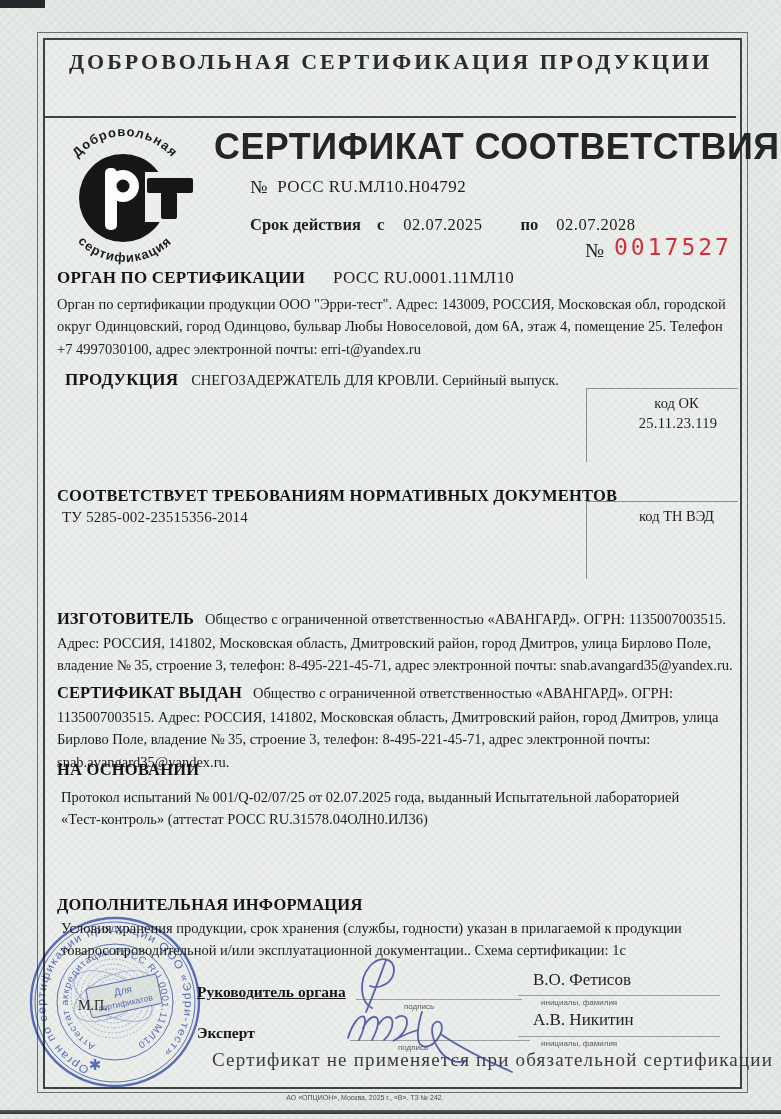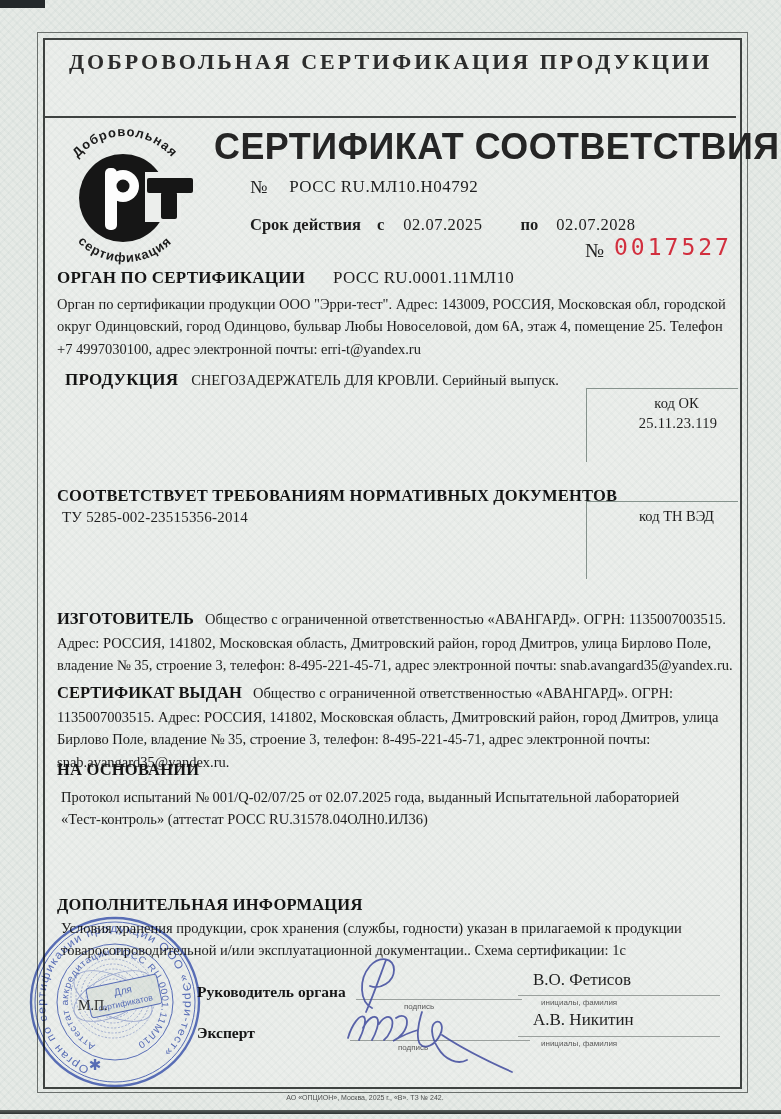--- a/index.html
+++ b/index.html
@@ -11,21 +11,21 @@
     font-family:"Liberation Serif","DejaVu Serif",serif;color:#1e1e1e;}
   .abs{position:absolute;}
   .frame-outer{left:37px;top:32px;width:709px;height:1059px;border:1px solid #6a6f6c;}
   .frame-inner{left:43px;top:38px;width:695px;height:1047px;border:2px solid #3e4240;background:rgba(255,255,255,0.22);}
   .banner-band{left:45px;top:40px;width:691px;height:76px;border-bottom:2px solid #3e4240;text-align:center;}
   .banner-text{margin-top:9px;font-size:22px;font-weight:bold;letter-spacing:3px;color:#2c2c2c;display:inline-block;}
   .doc-title{left:214px;top:126px;font-family:"Liberation Sans","DejaVu Sans",sans-serif;
     font-size:37px;font-weight:bold;letter-spacing:0.5px;color:#252525;transform:scaleX(0.97);transform-origin:left top;white-space:nowrap;}
   .cert-no-row{left:250px;top:177px;font-size:17px;display:flex;}
   .cert-no-row .lbl{font-size:18px;}
-  .cert-no-row .val{margin-left:22px;letter-spacing:0.5px;}
+  .cert-no-row .val{margin-left:10px;letter-spacing:0.5px;}
   .validity-row{left:250px;top:215px;font-size:16.5px;display:flex;white-space:nowrap;}
   .validity-row .b{font-weight:bold;}
   .v-c{margin-left:16px;}
   .v-from{margin-left:19px;letter-spacing:0.5px;}
   .v-po{margin-left:38px;}
   .v-to{margin-left:18px;letter-spacing:0.5px;}
   .form-no-lbl{left:585px;top:239px;font-size:20px;color:#222;}
   .form-no-val{left:614px;top:234px;font-family:"DejaVu Sans Mono","Liberation Mono",monospace;
     font-size:23px;letter-spacing:3px;}
   .sec-head{font-weight:bold;font-size:16.5px;letter-spacing:0.2px;color:#141414;white-space:nowrap;}
@@ -43,21 +43,21 @@
   .conf-head{left:57px;top:486px;}
   .conf-txt{left:62px;top:509px;font-size:15px;letter-spacing:0.2px;}
   .manu-para{left:57px;top:606px;width:678px;}
   .issued-para{left:57px;top:680px;width:681px;}
   .inline-head{font-weight:bold;font-size:16.5px;margin-right:11px;color:#141414;}
   .basis-head{left:57px;top:760px;}
   .basis-body{left:61px;top:786px;width:652px;}
   .add-head{left:57px;top:895px;}
   .add-body{left:61px;top:918px;width:628px;line-height:1.5;}
   .role-head{font-weight:bold;font-size:15.5px;color:#161616;}
-  .role-1{left:197px;top:983px;}
+  .role-1{left:197px;top:983px;text-decoration:underline;}
   .role-2{left:197px;top:1024px;}
   .sig-line{border-top:1px solid #9aa09d;height:0;}
   .sig-line-1{left:356px;top:999px;width:166px;}
   .sig-line-2{left:350px;top:1040px;width:180px;}
   .tiny-cap{font-family:"Liberation Sans","DejaVu Sans",sans-serif;font-size:8px;color:#5a5a5a;}
   .cap-1{left:404px;top:1002px;}
   .cap-2{left:398px;top:1043px;}
   .name-1{left:533px;top:970px;font-size:17px;text-align:right;}
   .name-2{left:533px;top:1010px;font-size:17px;}
   .name-line-1{left:518px;top:995px;width:202px;}
@@ -228,15 +228,16 @@
       <path d="M42,58 C30,52 28,30 40,16 C50,5 64,8 64,20 C64,32 50,40 40,36 M56,10 C50,26 44,44 36,62"></path>
       <path d="M18,88 C22,74 30,64 34,67 C37,70 33,82 29,90
         M33,78 C38,68 44,65 47,68 C50,72 46,83 42,90
         M49,74 C54,66 60,65 62,70 C64,76 59,86 54,90
         M66,68 C72,64 77,66 77,72 C77,80 70,88 63,91 C70,87 80,82 88,80
         M92,62 C88,74 86,88 90,94 C95,100 105,95 110,85 C114,77 111,70 106,72 C100,75 101,87 108,98 C115,110 128,115 137,110
         M112,85 C130,97 155,110 182,122"></path>
     </g>
   </svg>
 
+  <div class="abs footnote">Сертификат не применяется при обязательной сертификации</div>
   <div class="abs print-info">АО «ОПЦИОН», Москва, 2025 г., «В». ТЗ № 242.</div>
 
 </div>
 
 </body></html>

